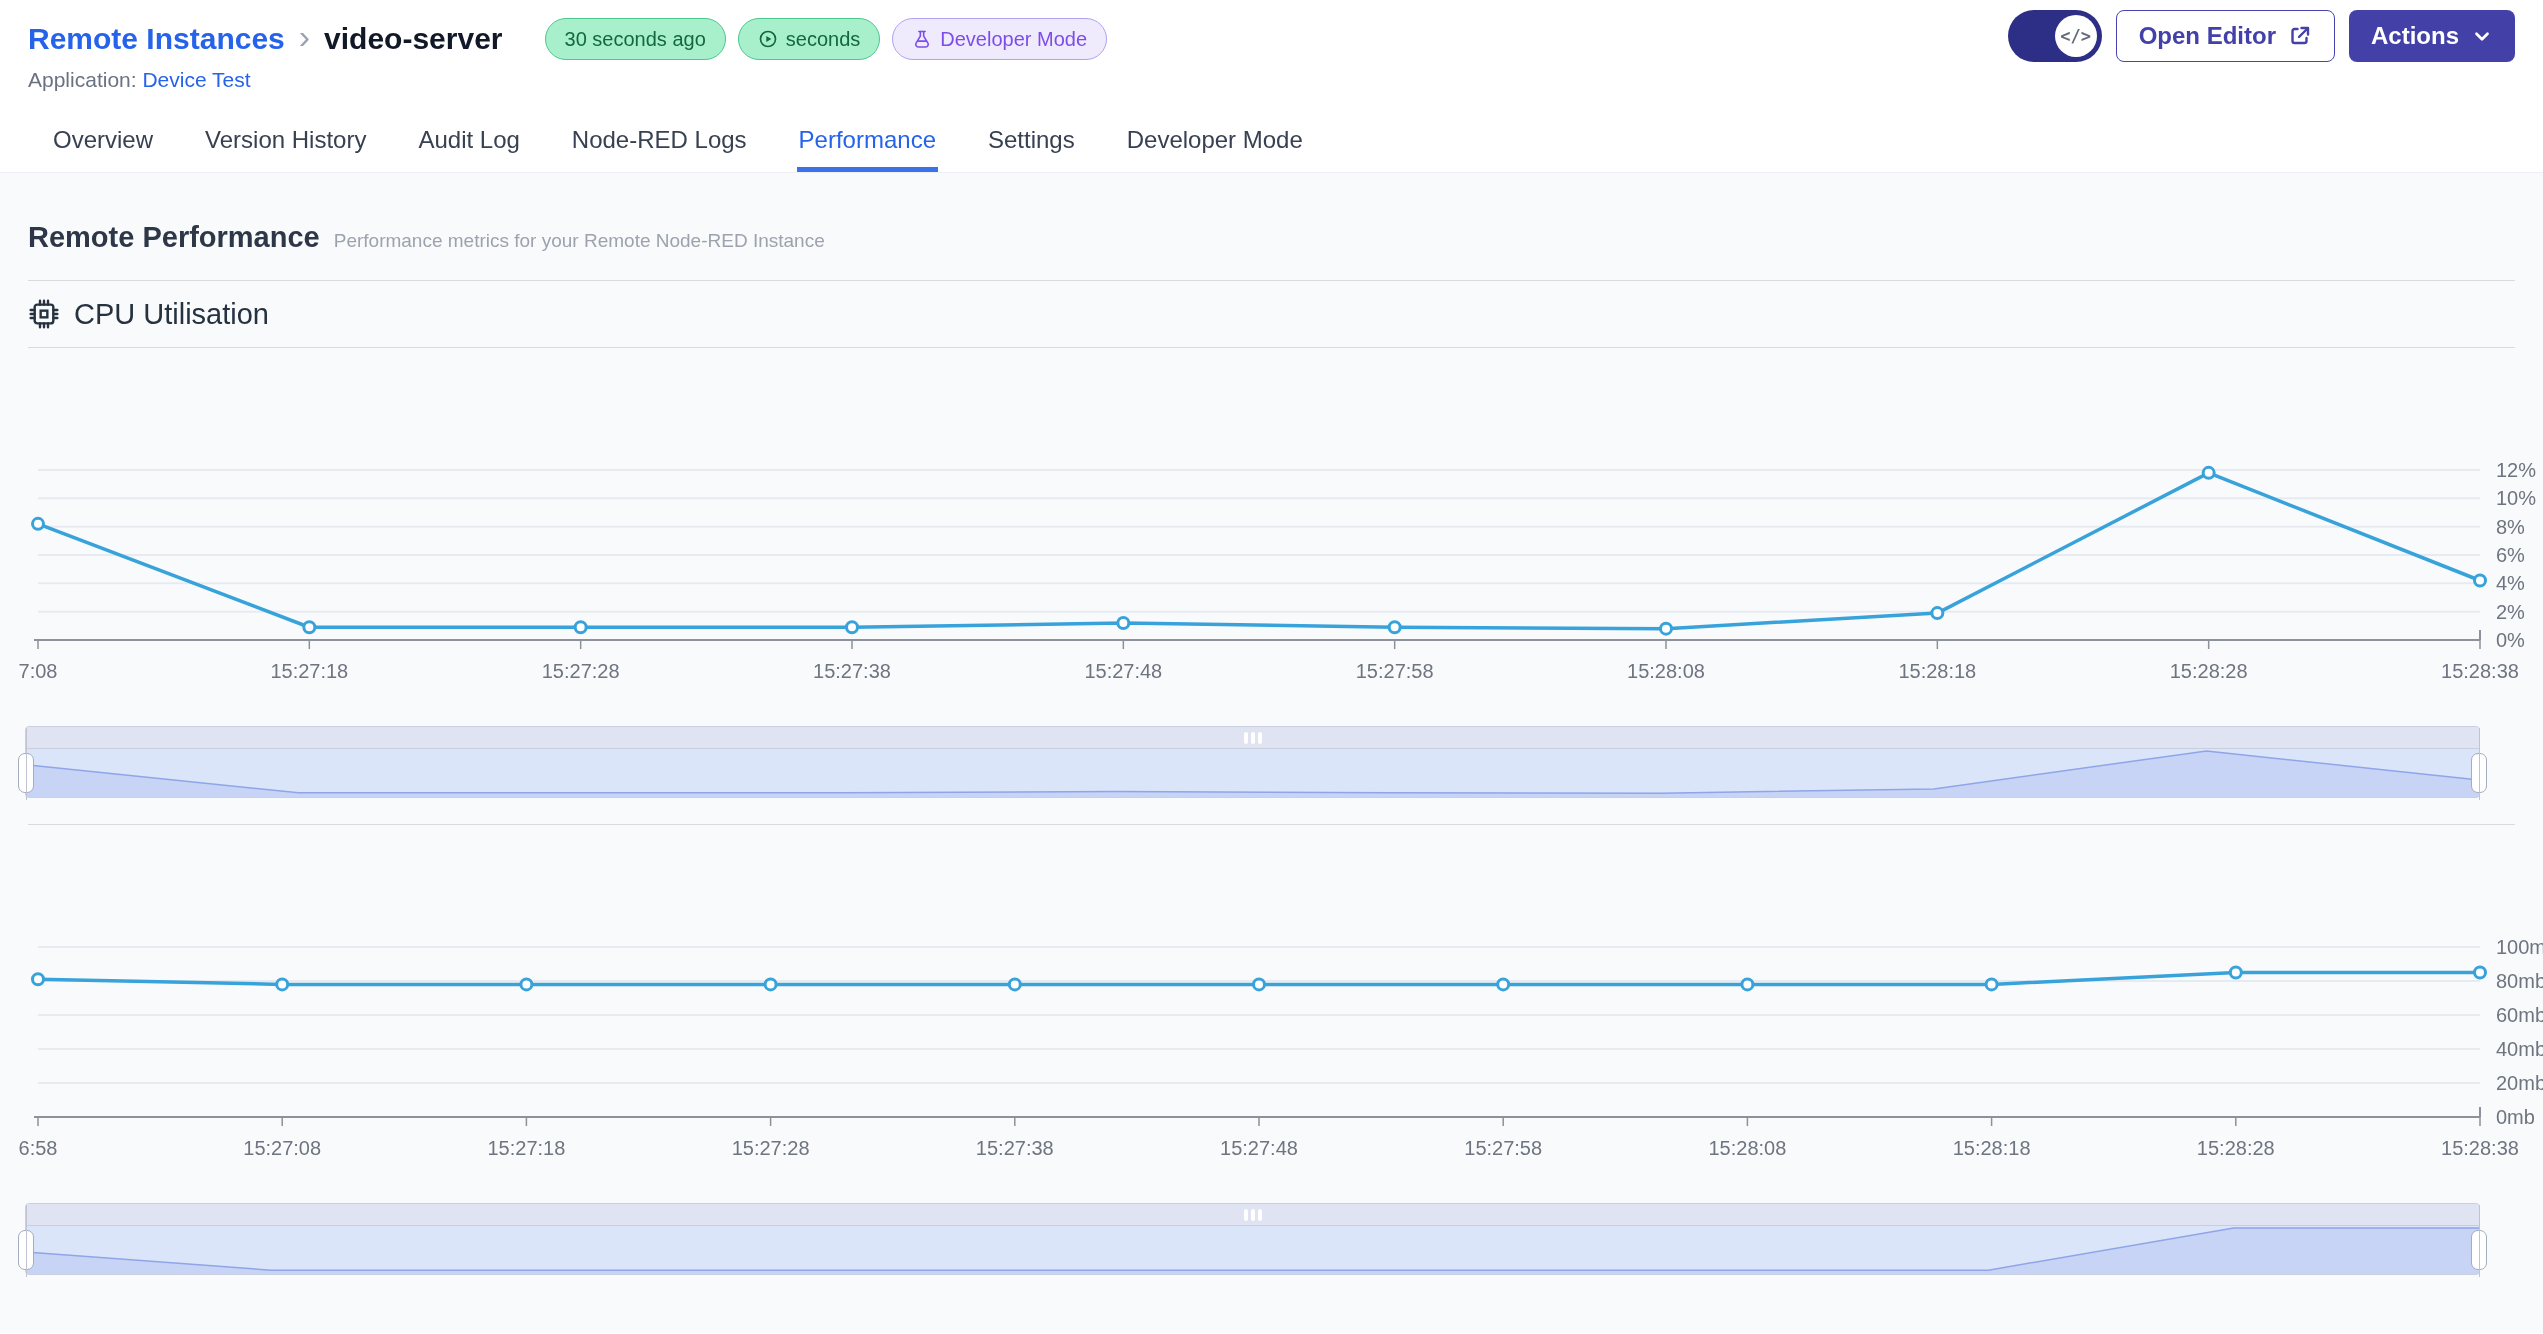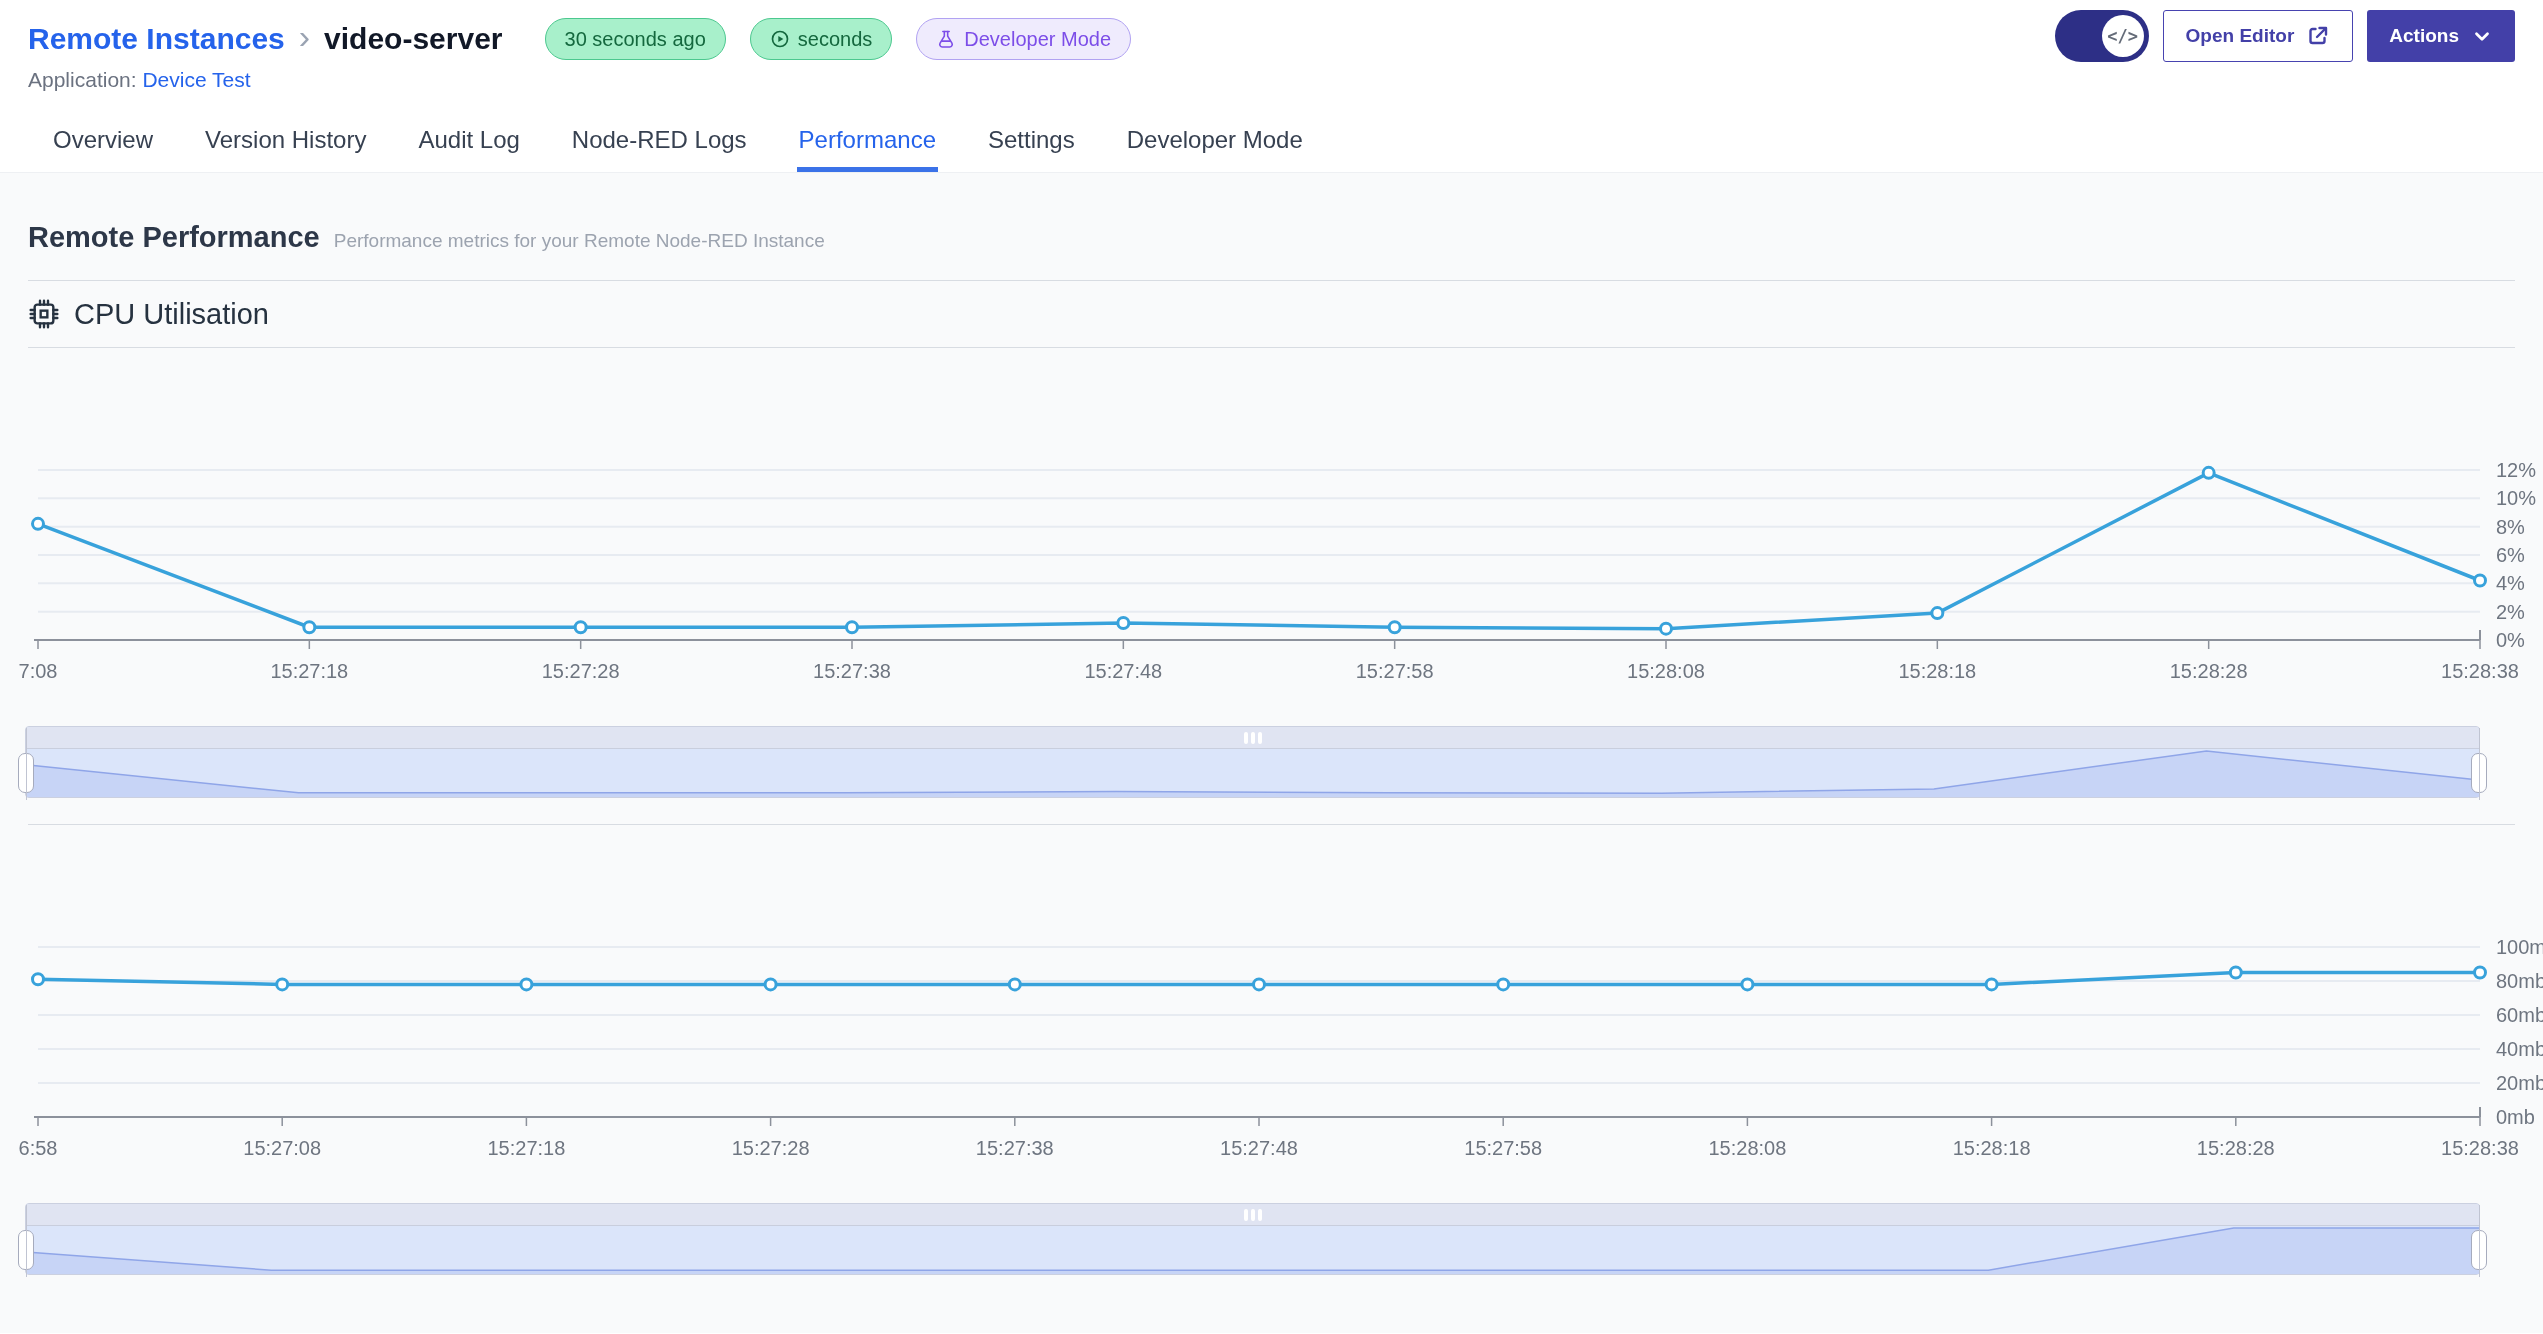--- a/index.html
+++ b/index.html
@@ -5,36 +5,36 @@
   * { margin:0; padding:0; box-sizing:border-box; }
   html,body { width:2543px; height:1334px; background:#ffffff; overflow:hidden;
               font-family:"Liberation Sans", sans-serif; color:#1F2937; }
 
   
   .header { padding:16px 28px 0 28px; position:relative; background:#fff; }
   .breadcrumb-row { display:flex; align-items:center; height:46px; gap:14px; }
   .crumb-parent { color:#2563EB; font-size:30px; font-weight:700; text-decoration:none; cursor:pointer; }
   .crumb-sep { color:#9AA3B2; font-size:34px; font-weight:400; line-height:30px; padding-bottom:6px; }
   .crumb-current { color:#111827; font-size:30px; font-weight:700; }
-  .badges { display:flex; gap:24px; margin-left:28px; align-items:center; }
+  .badges { display:flex; gap:12px; margin-left:28px; align-items:center; }
   .badge { display:inline-flex; align-items:center; gap:8px; height:42px; padding:0 19px;
            border-radius:21px; font-size:20px; font-weight:500; }
   .badge.green { background:#A8F0CB; border:1.5px solid #4CC88F; color:#14683E; }
   .badge.purple { background:#EFEBFD; border:1.5px solid #B1A2F2; color:#7C4DE8; }
   .badge svg { display:block; }
   .app-row { margin-top:6px; height:28px; font-size:21px; color:#6B7280; }
   .app-row a { color:#2563EB; text-decoration:none; cursor:pointer; }
 
   .right-controls { position:absolute; top:10px; right:28px; display:flex; gap:14px; align-items:center; }
   .toggle-pill { width:94px; height:52px; border-radius:26px; background:#2D2F86; border:none;
                  position:relative; cursor:pointer; }
   .toggle-knob { position:absolute; top:5px; right:5px; width:42px; height:42px; border-radius:50%;
                  background:#fff; display:flex; align-items:center; justify-content:center;
                  font-family:"DejaVu Sans Mono", monospace; font-size:17px; font-weight:700; color:#646B78; }
-  .btn { height:52px; border-radius:3px; font-size:19px; font-weight:700; display:inline-flex;
+  .btn { height:52px; border-radius:8px; font-size:24px; font-weight:700; display:inline-flex;
          align-items:center; gap:12px; padding:0 22px; cursor:pointer;
          font-family:"Liberation Sans", sans-serif;justify-content:center; }
   .btn.outline { background:#fff; color:#4340A8; border:1.5px solid #4743B0; }
   .btn.solid { background:#4340A8; color:#fff; border:none; }
 
   
   .tabs { display:flex; gap:48px; padding-left:51px; margin-top:22px; background:#fff; }
   .tab { font-size:24px; color:#374151; padding:8px 2px 13px 2px; border-bottom:5px solid transparent;
          cursor:pointer; }
   .tab.active { color:#2563EB; border-bottom-color:#3B72E8; }

